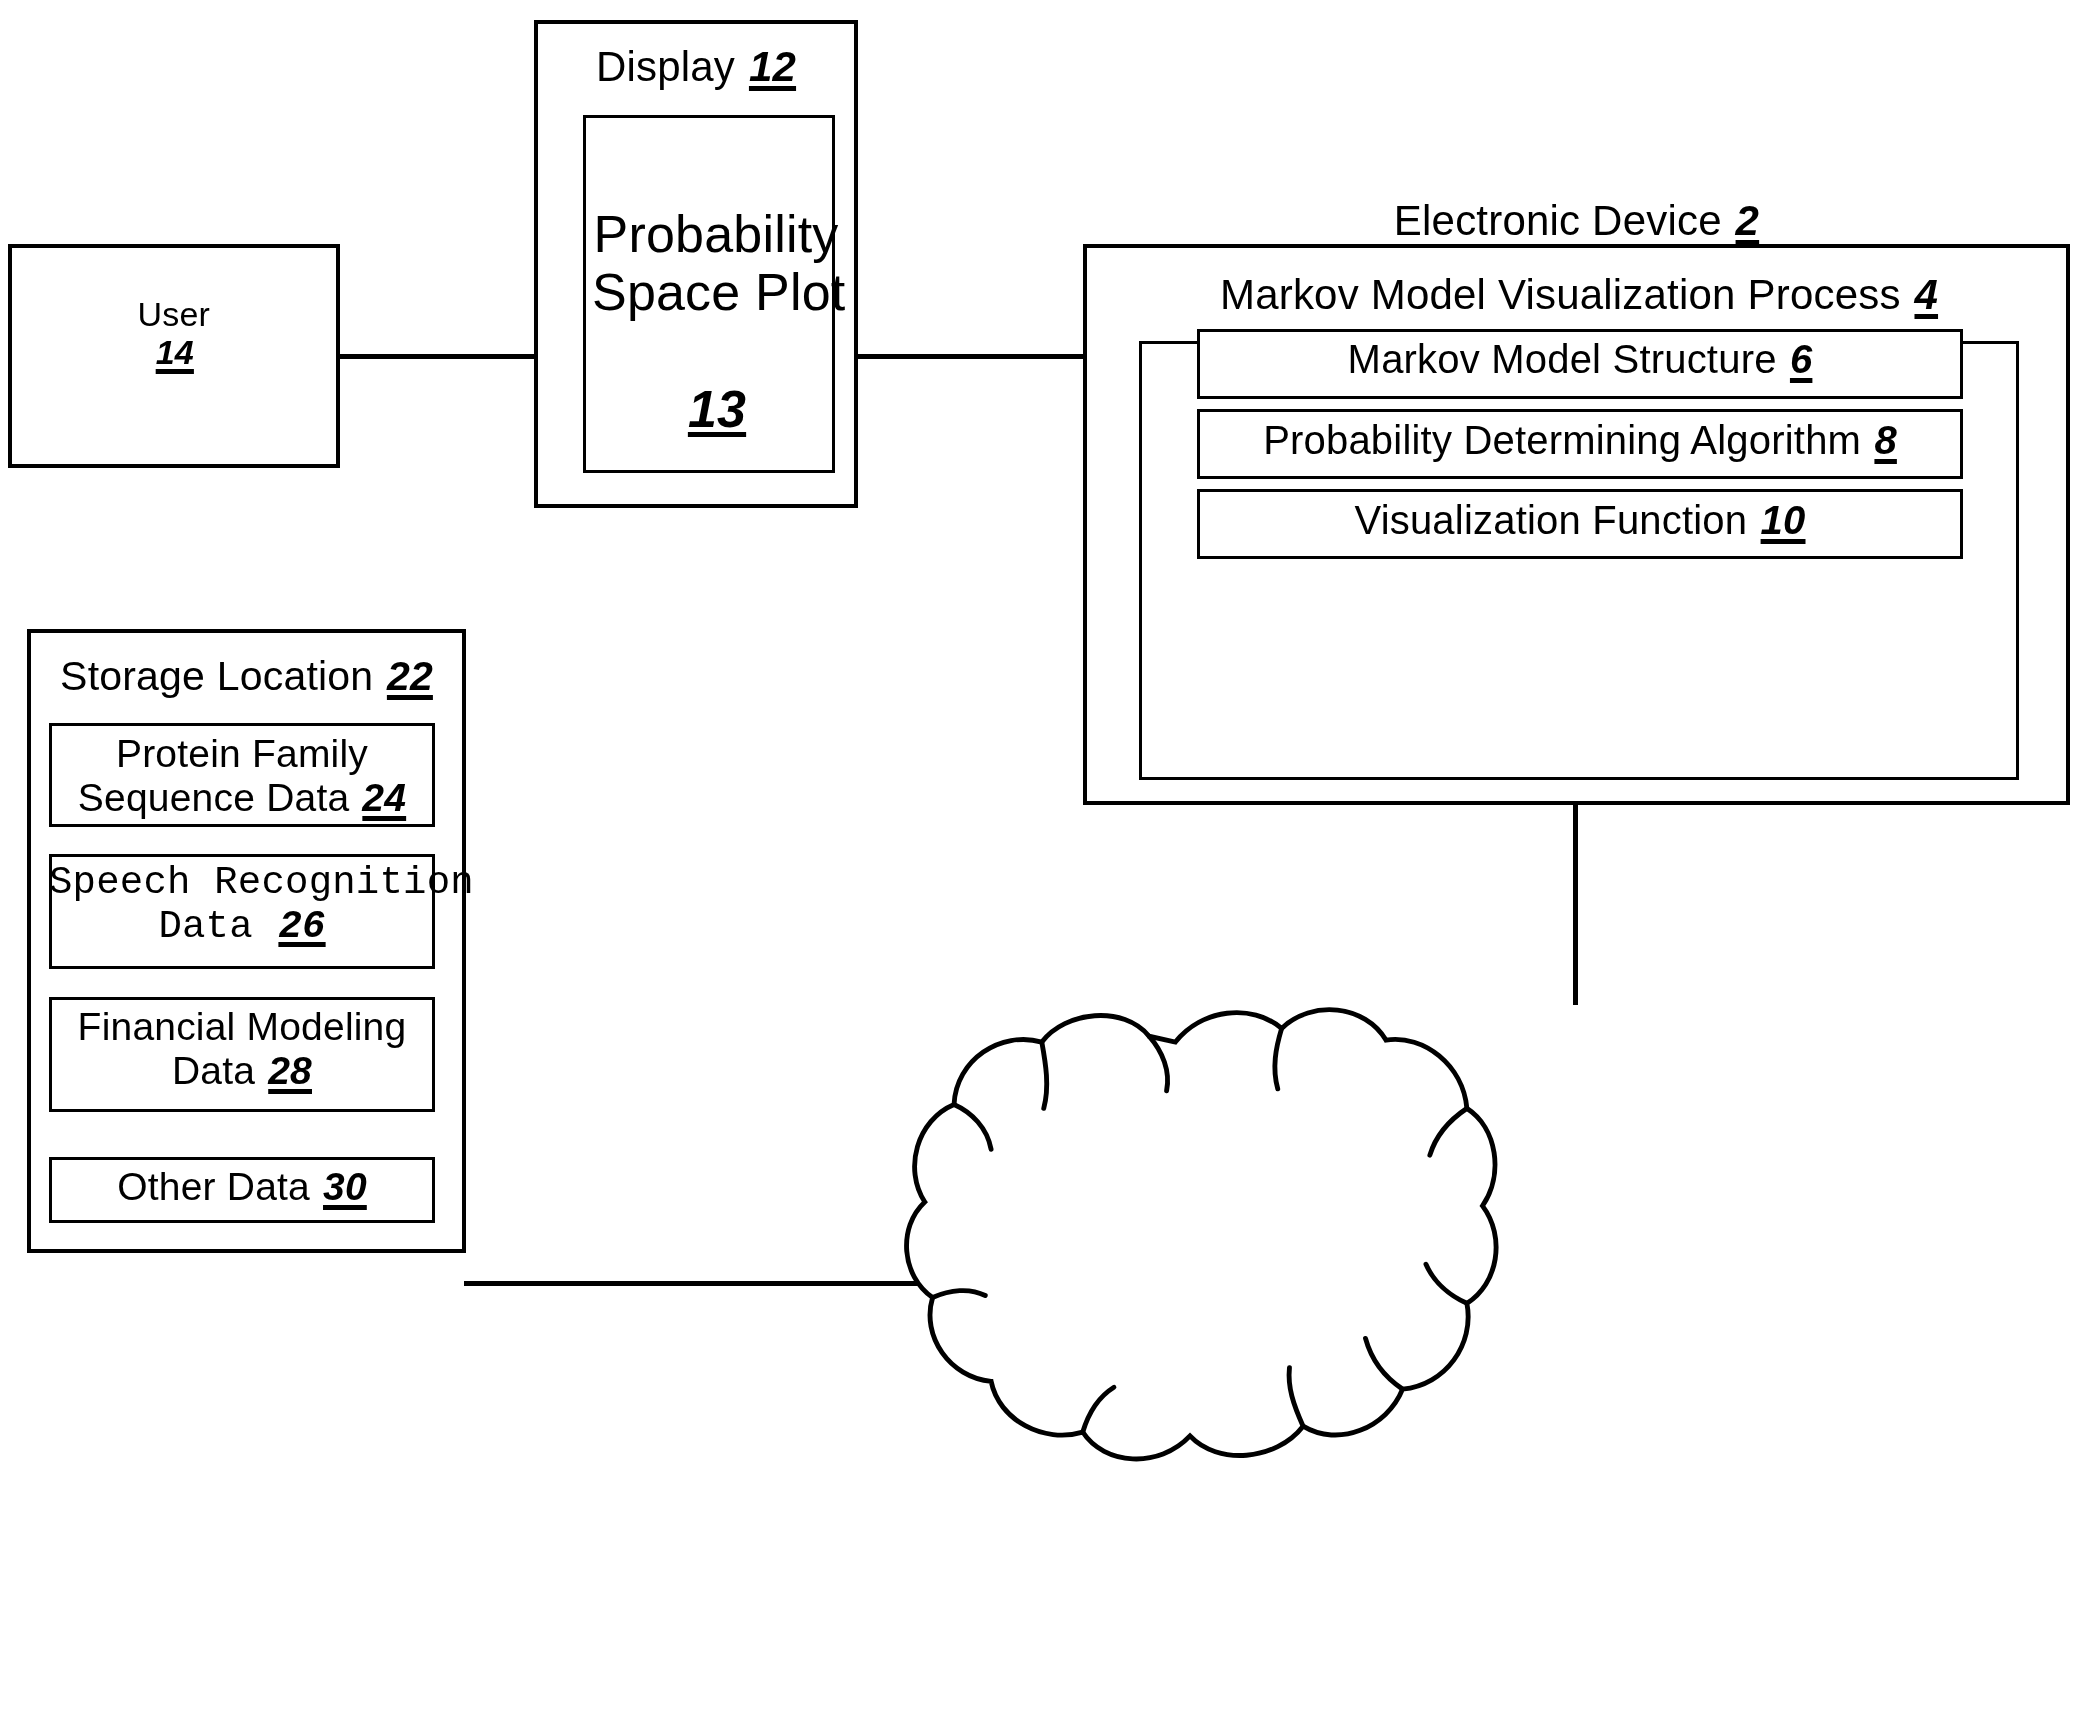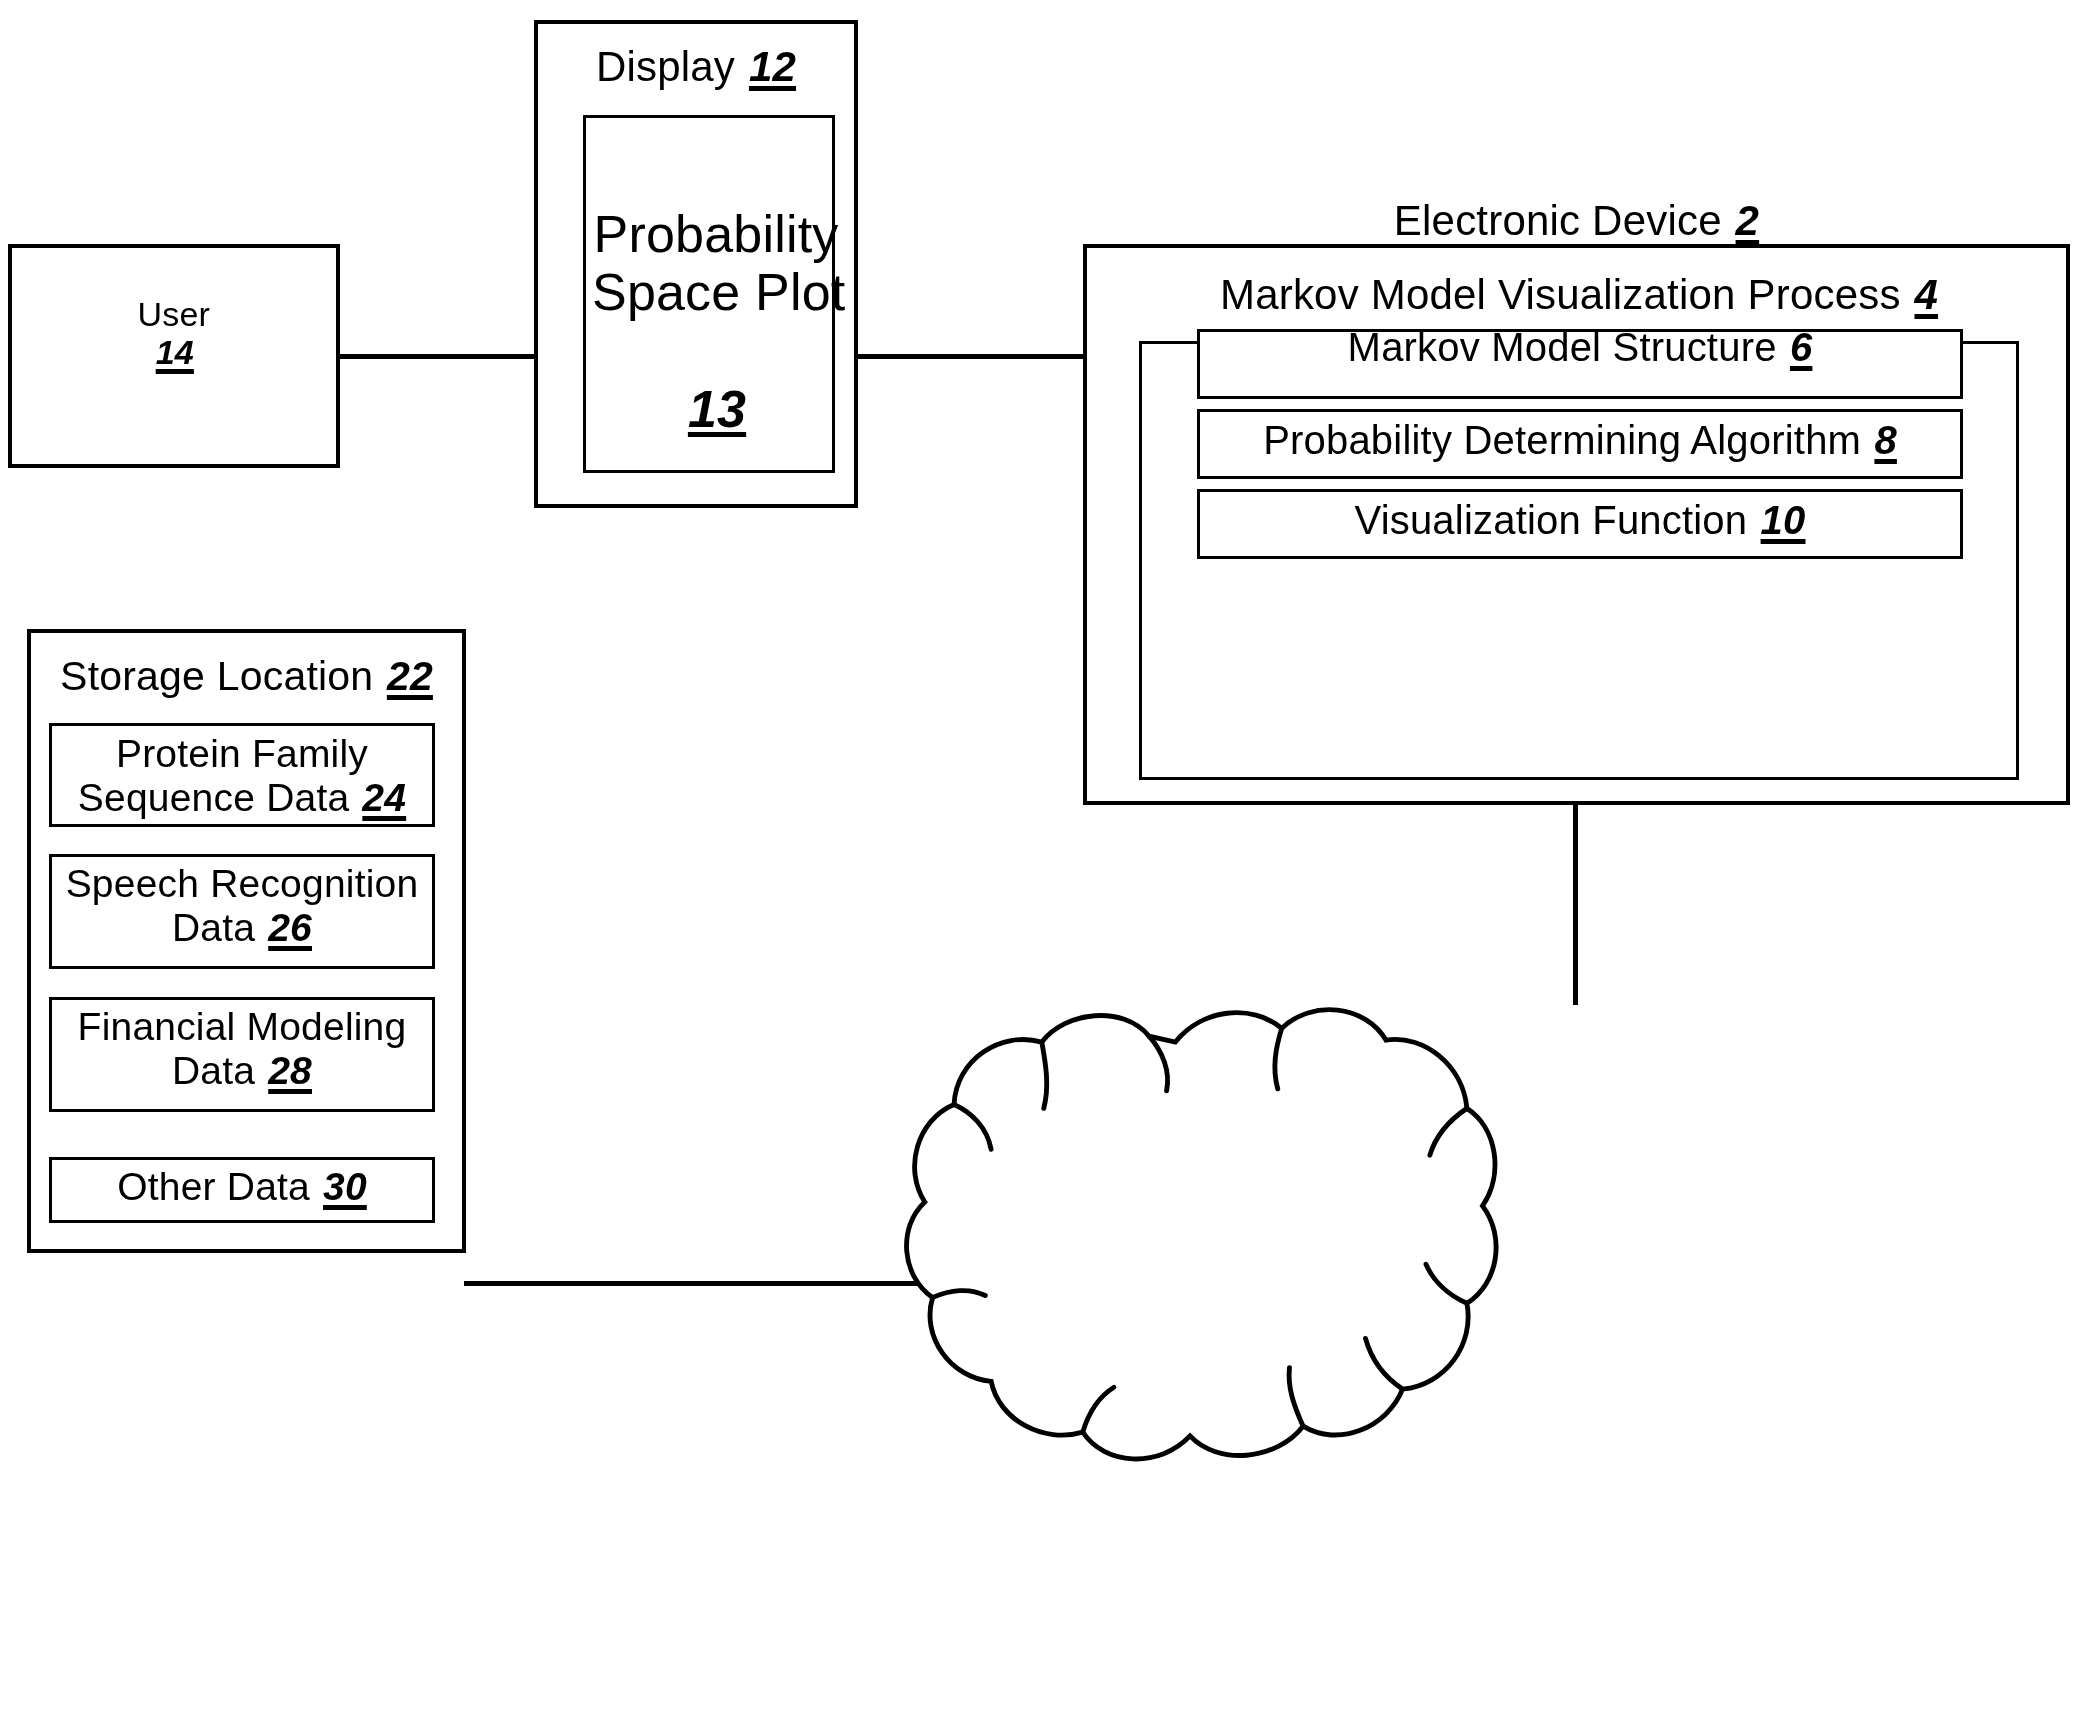--- a/index.html
+++ b/index.html
@@ -98,21 +98,21 @@
   .inner-item {
     left: 1197px; width: 766px; height: 70px;
   }
   #item-0 { top: 329px; }
   #item-1 { top: 409px; }
   #item-2 { top: 489px; }
   .inner-item-label {
     left: 1197px; width: 766px;
     font-size: 40px;
   }
-  #item-label-0 { top: 325px; }
+  #item-label-0 { top: 337px; }
   #item-label-1 { top: 418px; }
   #item-label-2 { top: 498px; }
 
   #storage-box {
     left: 27px; top: 629px; width: 439px; height: 624px;
   }
   #storage-title {
     left: 27px; top: 654px; width: 439px;
     font-size: 41px;
   }
@@ -121,21 +121,21 @@
   }
   #store-0 { top: 723px; height: 104px; }
   #store-1 { top: 854px; height: 115px; }
   #store-2 { top: 997px; height: 115px; }
   #store-3 { top: 1157px; height: 66px; }
   .store-item-label {
     width: 386px; left: 49px;
     font-size: 39px;
   }
   #store-label-0 { top: 732px; }
-  #store-label-1 { top: 862px; }
+  #store-label-1 { top: 862px; font-family: Liberation Mono, monospace; }
   #store-label-2 { top: 1005px; }
   #store-label-3 { top: 1165px; }
 
   
   #cloud-wrap {
     position: absolute;
     left: 878px; top: 995px;
     width: 624px; height: 488px;
   }
   #cloud-label {

